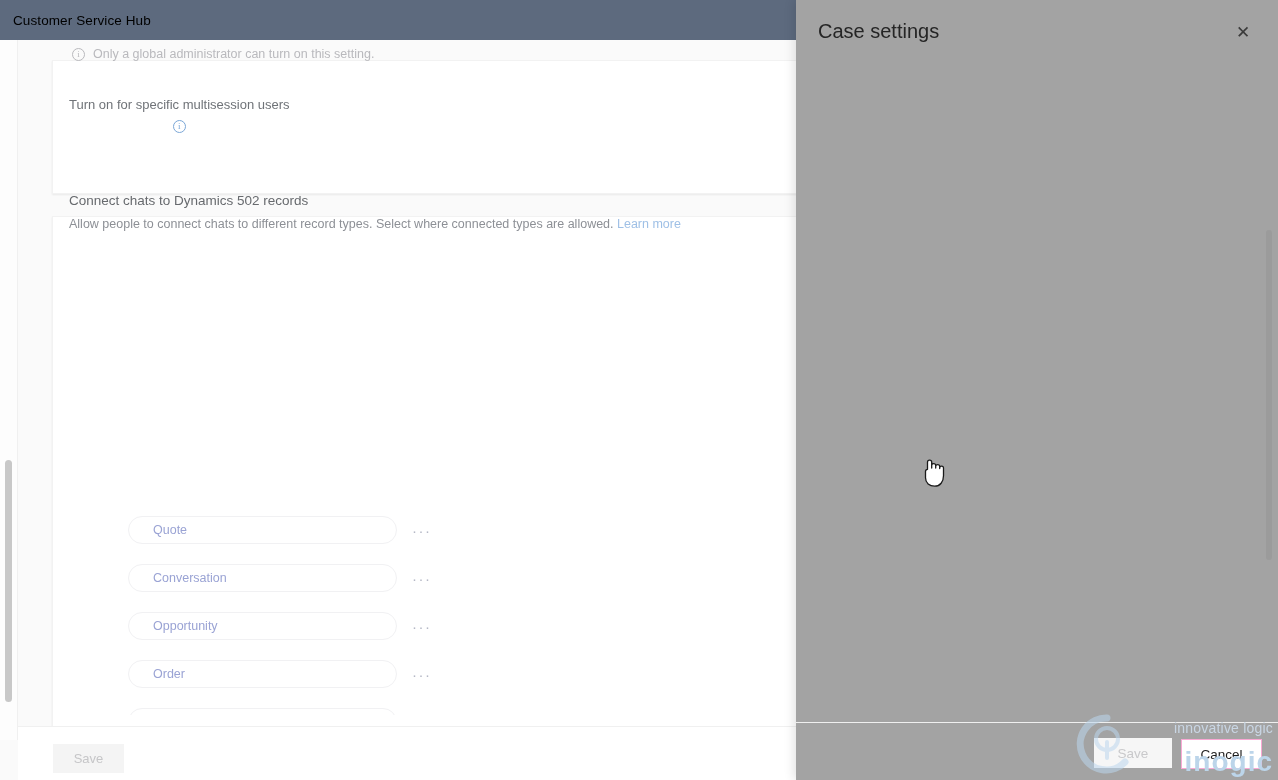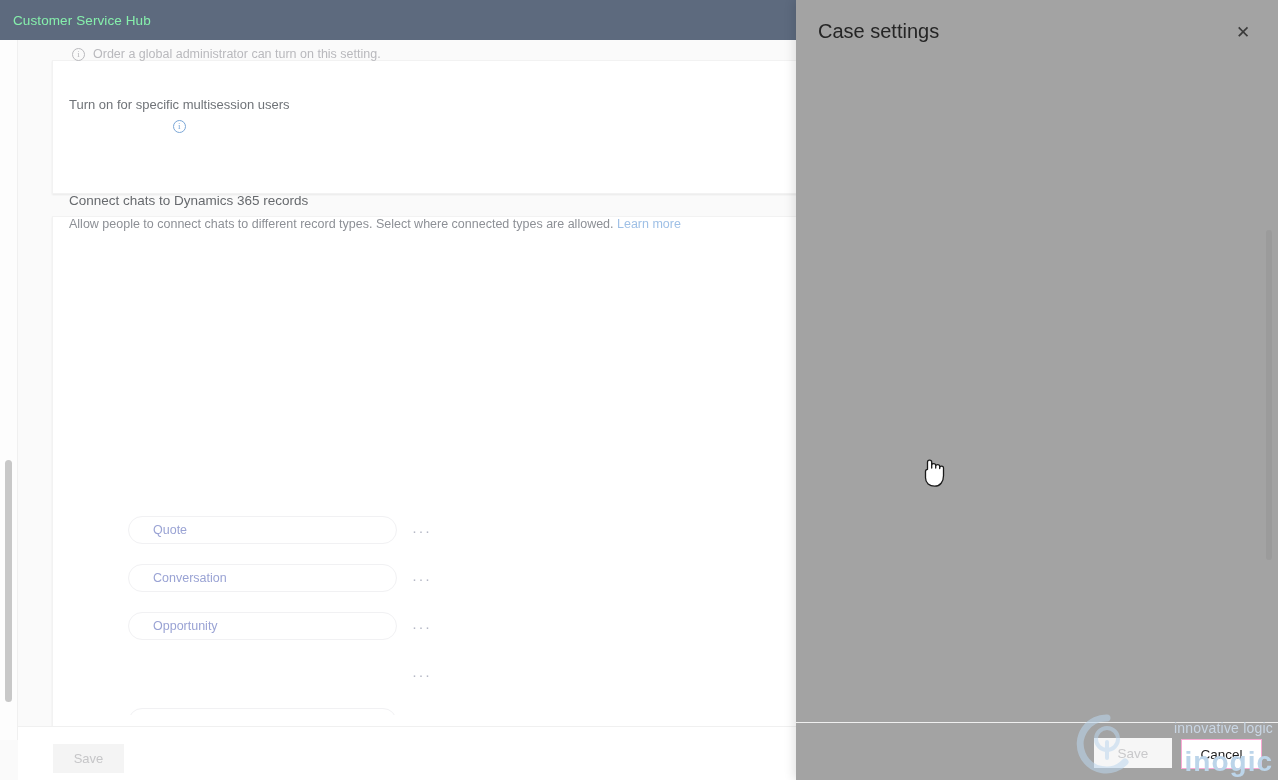--- a/index.html
+++ b/index.html
@@ -16,21 +16,21 @@
   #bg-app {
     position: absolute; inset: 0;
     background: #ffffff;
   }
   #app-header {
     position: absolute; left: 0; top: 0; width: 1278px; height: 40px;
     background: #5d6a7e;
     display: flex; align-items: center;
   }
   #app-title {
-    color: #86efac; font-size: 13.5px; margin-left: 13px; letter-spacing: .1px;
+    color: #000000; font-size: 13.5px; margin-left: 13px; letter-spacing: .1px;
   }
 
   #bg-body {
     position: absolute; left: 0; top: 40px; width: 1278px; height: 740px;
     background: #fafafa;
   }
 
   
   #left-rail {
     position: absolute; left: 0; top: 40px; width: 18px; height: 700px;
@@ -177,29 +177,29 @@
       <span id="app-title">Customer Service Hub</span>
     </div>
 
     <div id="bg-body">
       <div class="bg-card" id="card-one"></div>
       <div class="bg-card" id="card-two"></div>
     </div>
 
     <div class="note-row" id="global-admin-note">
       <i class="circ-i">i</i>
-      <span>Order a global administrator can turn on this setting.</span>
+      <span>Only a global administrator can turn on this setting.</span>
     </div>
 
     <div class="note-row" id="multisession-row">
       <span>Turn on for specific multisession users</span>
       <i class="circ-i">i</i>
     </div>
 
-    <div id="connect-title">Connect chats to Dynamics 365 records</div>
+    <div id="connect-title">Connect chats to Dynamics 502 records</div>
     <div id="connect-desc">
       <span>Allow people to connect chats to different record types. Select where connected types are allowed.</span>
       <a href="#">Learn more</a>
     </div>
 
     <div id="record-clip">
       <div id="record-list">
           <div class="record-row">
             <div class="record-pill">
               <span>Quote</span>
@@ -212,20 +212,23 @@
             </div>
             <div class="record-dots">···</div>
           </div>
           <div class="record-row">
             <div class="record-pill">
               <span>Opportunity</span>
             </div>
             <div class="record-dots">···</div>
           </div>
           <div class="record-row">
+            <div class="record-pill">
+              <span>Order</span>
+            </div>
             <div class="record-dots">···</div>
           </div>
           <div class="record-row">
             <div class="record-pill"></div>
             <div class="record-dots">···</div>
           </div>
         </div>
     </div>
 
     <div id="left-rail">

